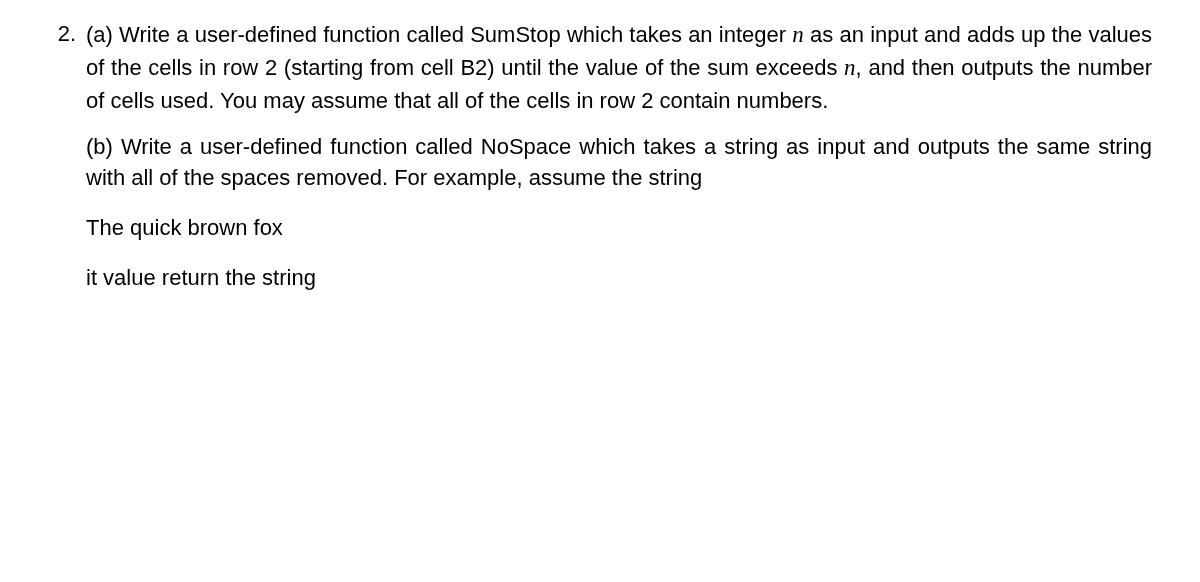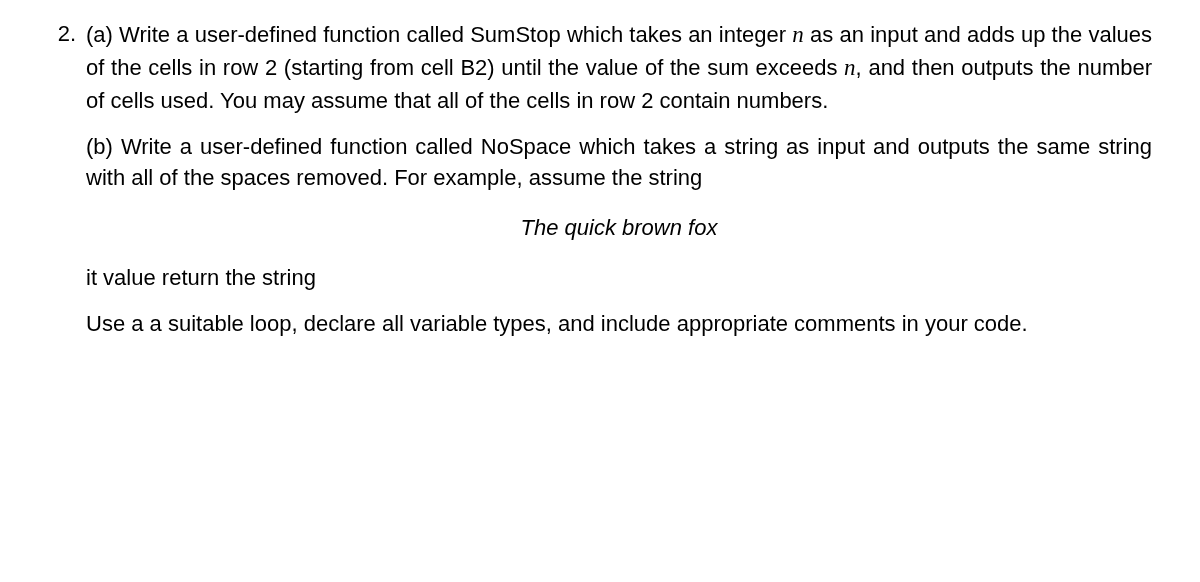--- a/index.html
+++ b/index.html
@@ -34,23 +34,22 @@
     }
     .justify {
       text-align: justify;
     }
     .italic-var {
       font-family: "Times New Roman", Times, serif;
       font-style: italic;
       font-size: 23px;
     }
     .centered-example {
-      text-align: center;
+      text-align: left;
       margin: 18px 0 18px 0;
-      font-style: italic;
     }
   </style>
 </head>
 <body>
 
 <div class="question-container">
   <div class="question-number">2.</div>
   <div class="question-body">
 
     <div class="para justify">
@@ -62,16 +61,15 @@
     <div class="para justify">
       <span>(b)</span>
       <span>Write a user-defined function called NoSpace which takes a string as input and outputs the same string with all of the spaces removed. For example, assume the string</span>
     </div>
 
     <div class="centered-example">The quick brown fox</div>
 
     <div class="para">it value return the string</div>
 
 
-    <div class="para justify">Use a a suitable loop, declare all variable types, and include appropriate comments in your code.</div>
 
   </div>
 </div>
 
 </body></html>

